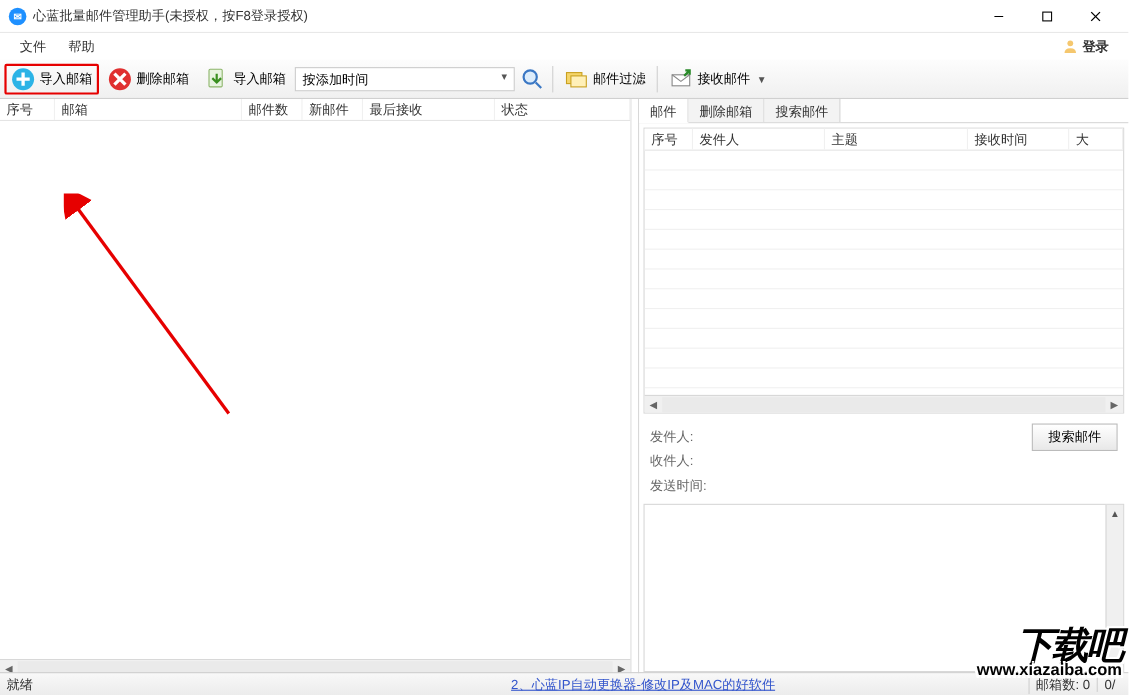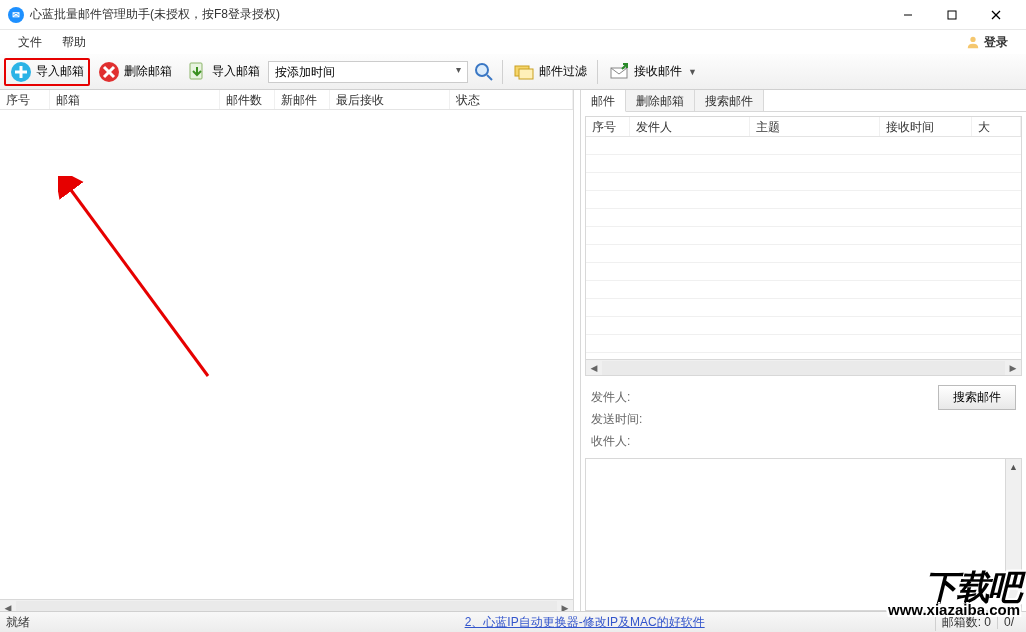--- a/index.html
+++ b/index.html
@@ -248,25 +248,25 @@
       </div>
     </div>
 
     <div class="details">
       <div class="drow">
         <span class="label">发件人:</span>
         <span class="val"></span>
         <button class="view-head-btn">搜索邮件</button>
       </div>
       <div class="drow">
+        <span class="label">收件人:</span>
+        <span class="val"></span>
+      </div>
+      <div class="drow">
         <span class="label">发送时间:</span>
-        <span class="val"></span>
-      </div>
-      <div class="drow">
-        <span class="label">收件人:</span>
         <span class="val"></span>
       </div>
     </div>
 
     <div class="content-box">
       <div class="sb-v">
         <div class="up">▲</div>
         <div class="dn">▼</div>
       </div>
     </div>

